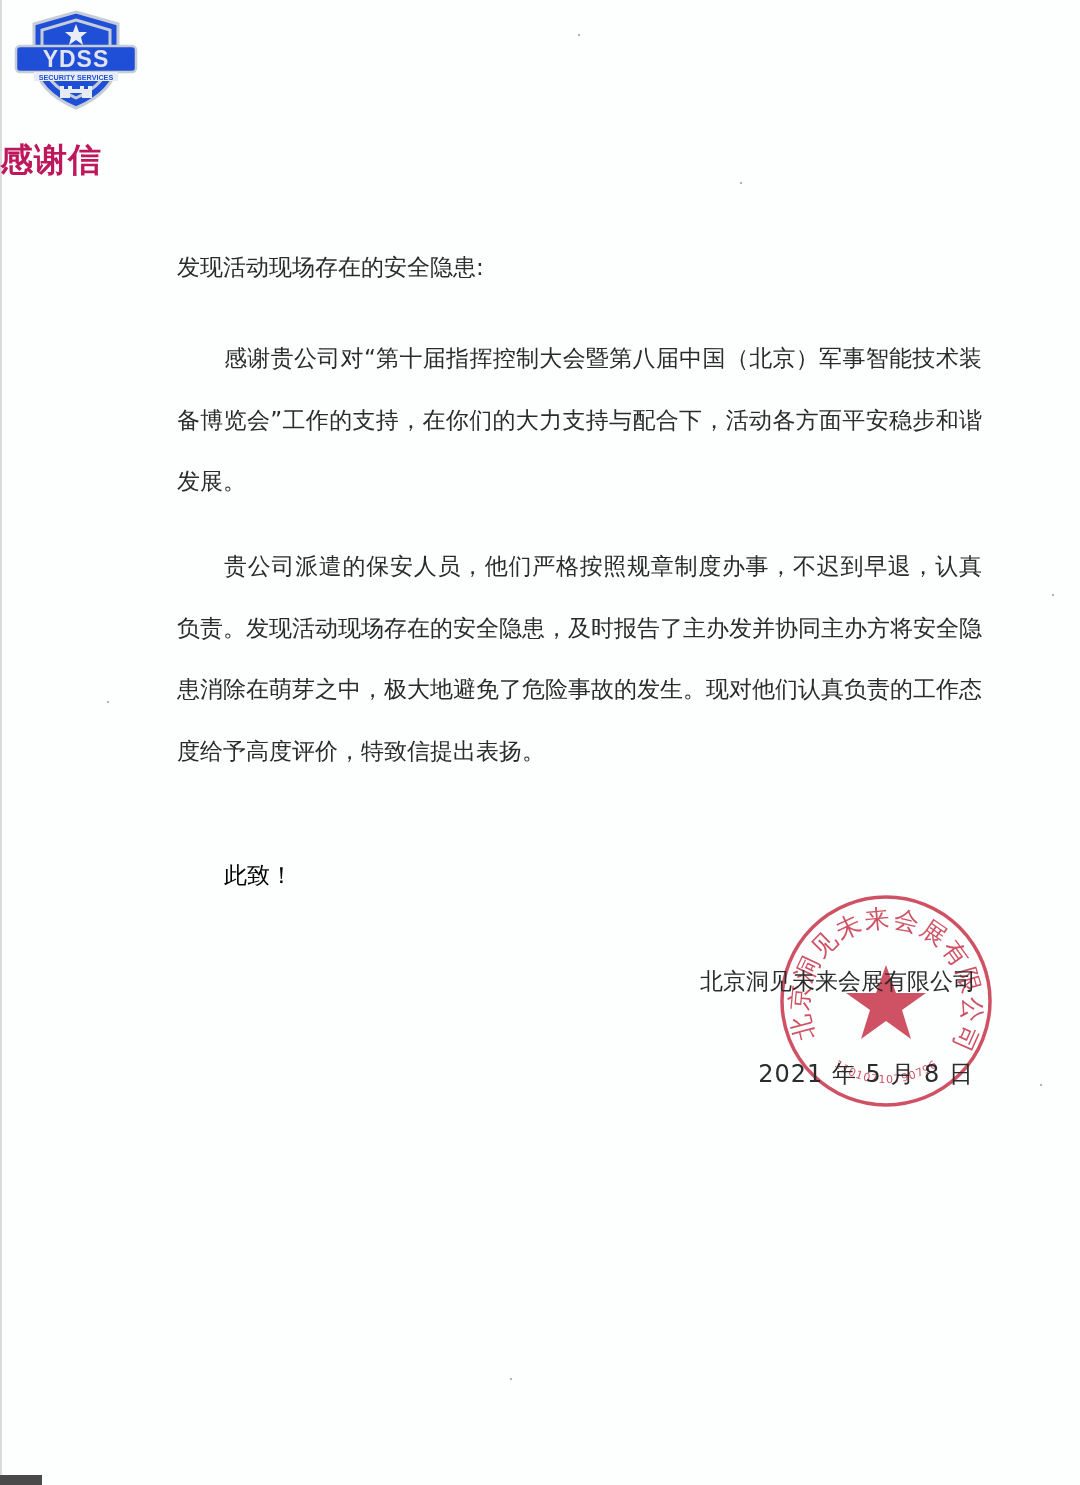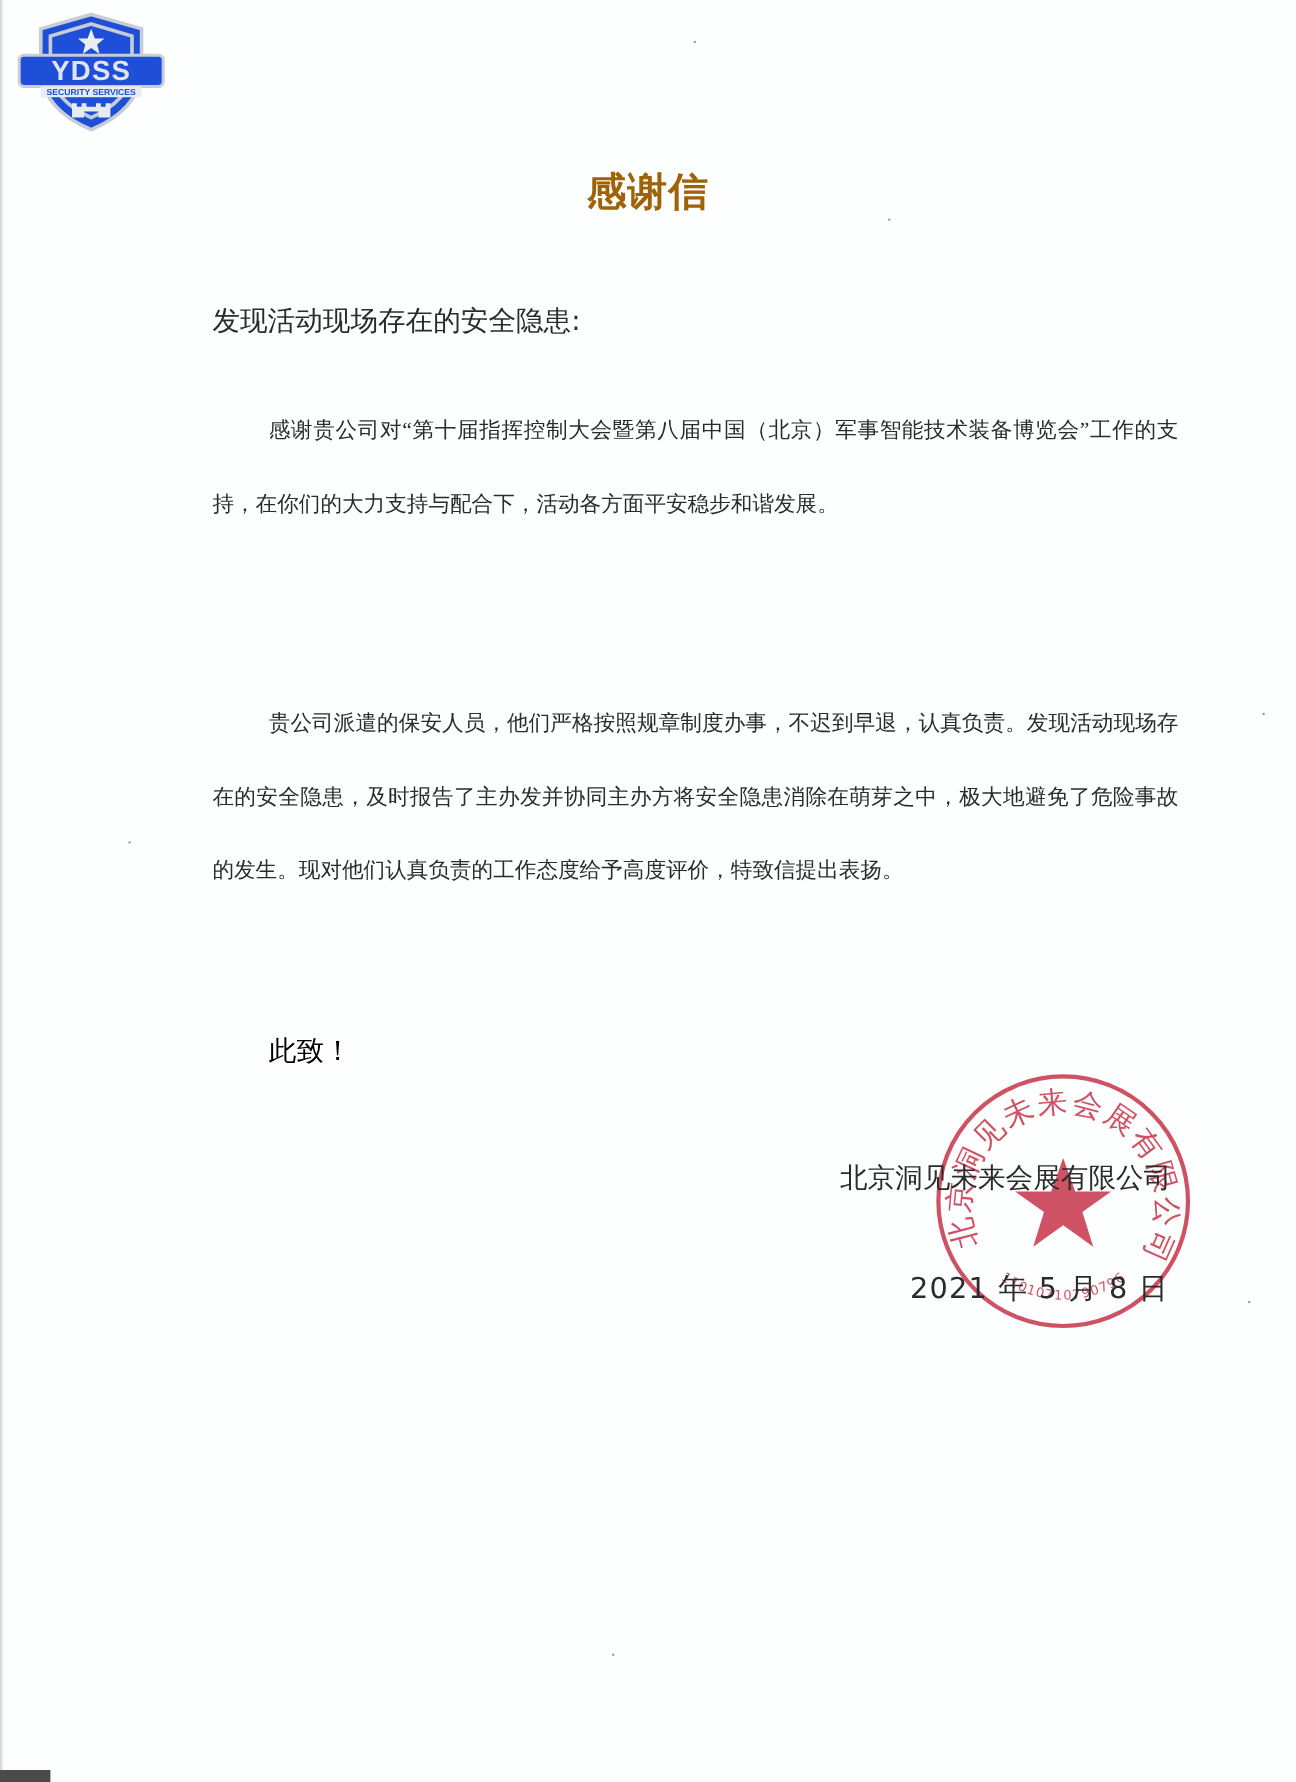--- a/index.html
+++ b/index.html
@@ -32,47 +32,45 @@
       position: absolute;
       left: 14px; top: 10px;
       width: 124px; height: 100px;
     }
     .logo svg { width: 100%; height: 100%; }
 
     .title {
       position: absolute;
       left: 0; right: 0;
       top: 138px;
-      text-align: center;
       font-size: 33px;
       font-weight: bold;
-      color: #a16207;
+      color: #be185d;
       letter-spacing: 1px;
     }
     .salutation {
       position: absolute;
       left: 177px;
       top: 252px;
       font-size: 23px;
       color: #2b2b2b;
     }
     .para {
       position: absolute;
       left: 177px;
       width: 805px;
-      font-size: 18px;
+      font-size: 23px;
       line-height: 61.5px;
       color: #2b2b2b;
       text-align: justify;
       text-indent: 47px;
       letter-spacing: 0px;
-      font-family: Liberation Serif, serif;
     }
     .para1 { top: 328px; }
-    .para2 { top: 572px; }
+    .para2 { top: 536px; }
     .closing {
       position: absolute;
       left: 224px;
       top: 860px;
       font-size: 23px;
       color: #000000;
     }
     .signer {
       position: absolute;
       right: 104px;

